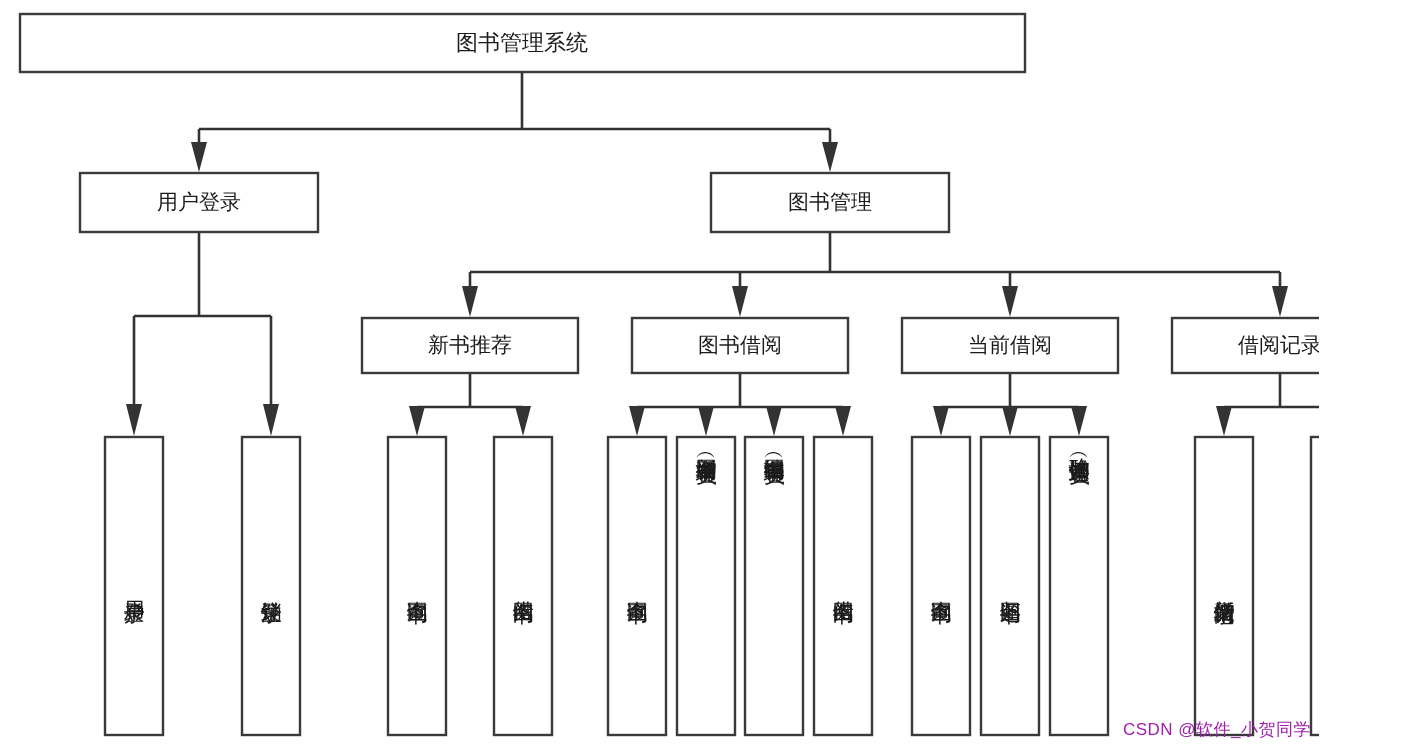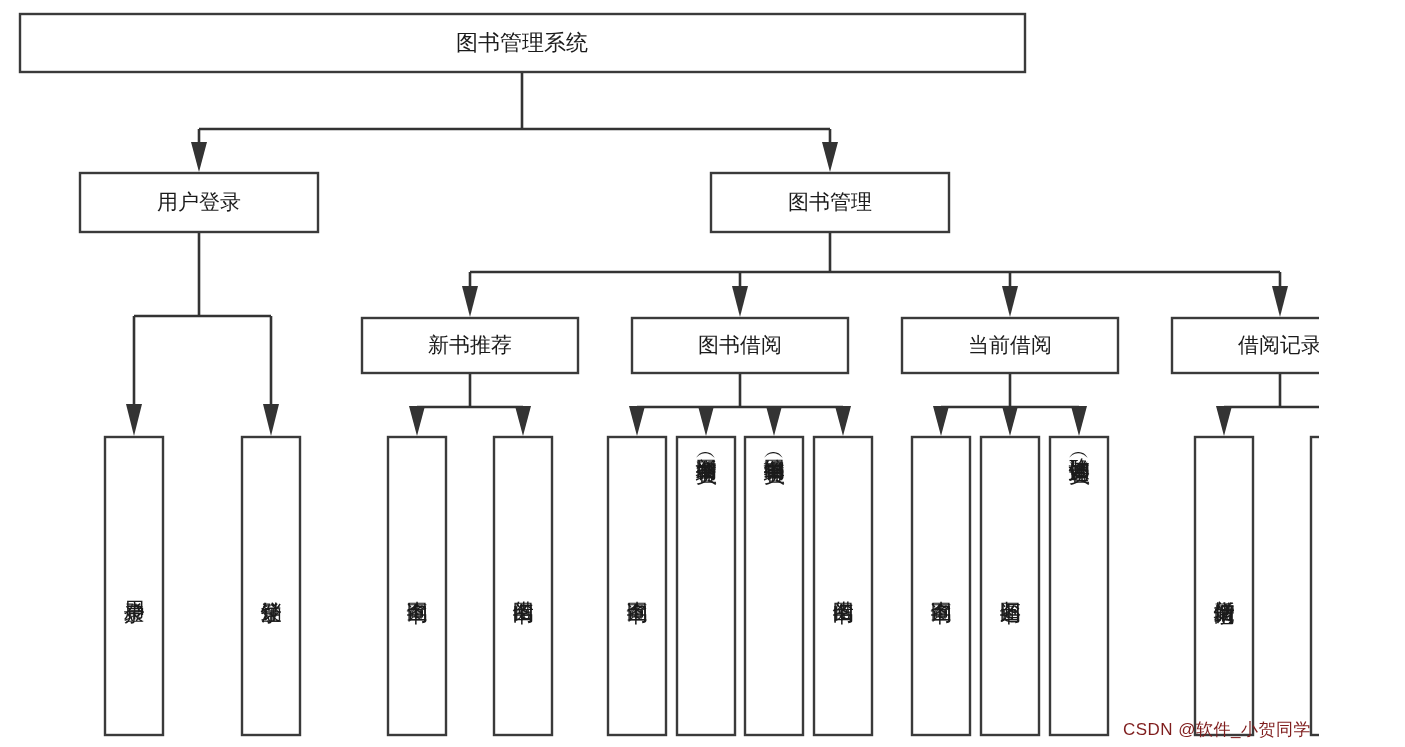--- a/index.html
+++ b/index.html
@@ -72,21 +72,21 @@
     letter-spacing: 1px;
     white-space: nowrap;
     text-align: center;
   }
   .watermark {
     position: absolute;
     right: 8px;
     bottom: 6px;
     font-family: "Liberation Sans", "DejaVu Sans", sans-serif;
     font-size: 17px;
-    color: #7f1d1d;
+    color: #a21caf;
     letter-spacing: 0.5px;
     white-space: nowrap;
   }
 </style>
 </head>
 <body>
 
 <div id="diagram-root">
 
   <svg class="diagram-canvas" viewBox="0 0 1405 747" xmlns="http://www.w3.org/2000/svg">

